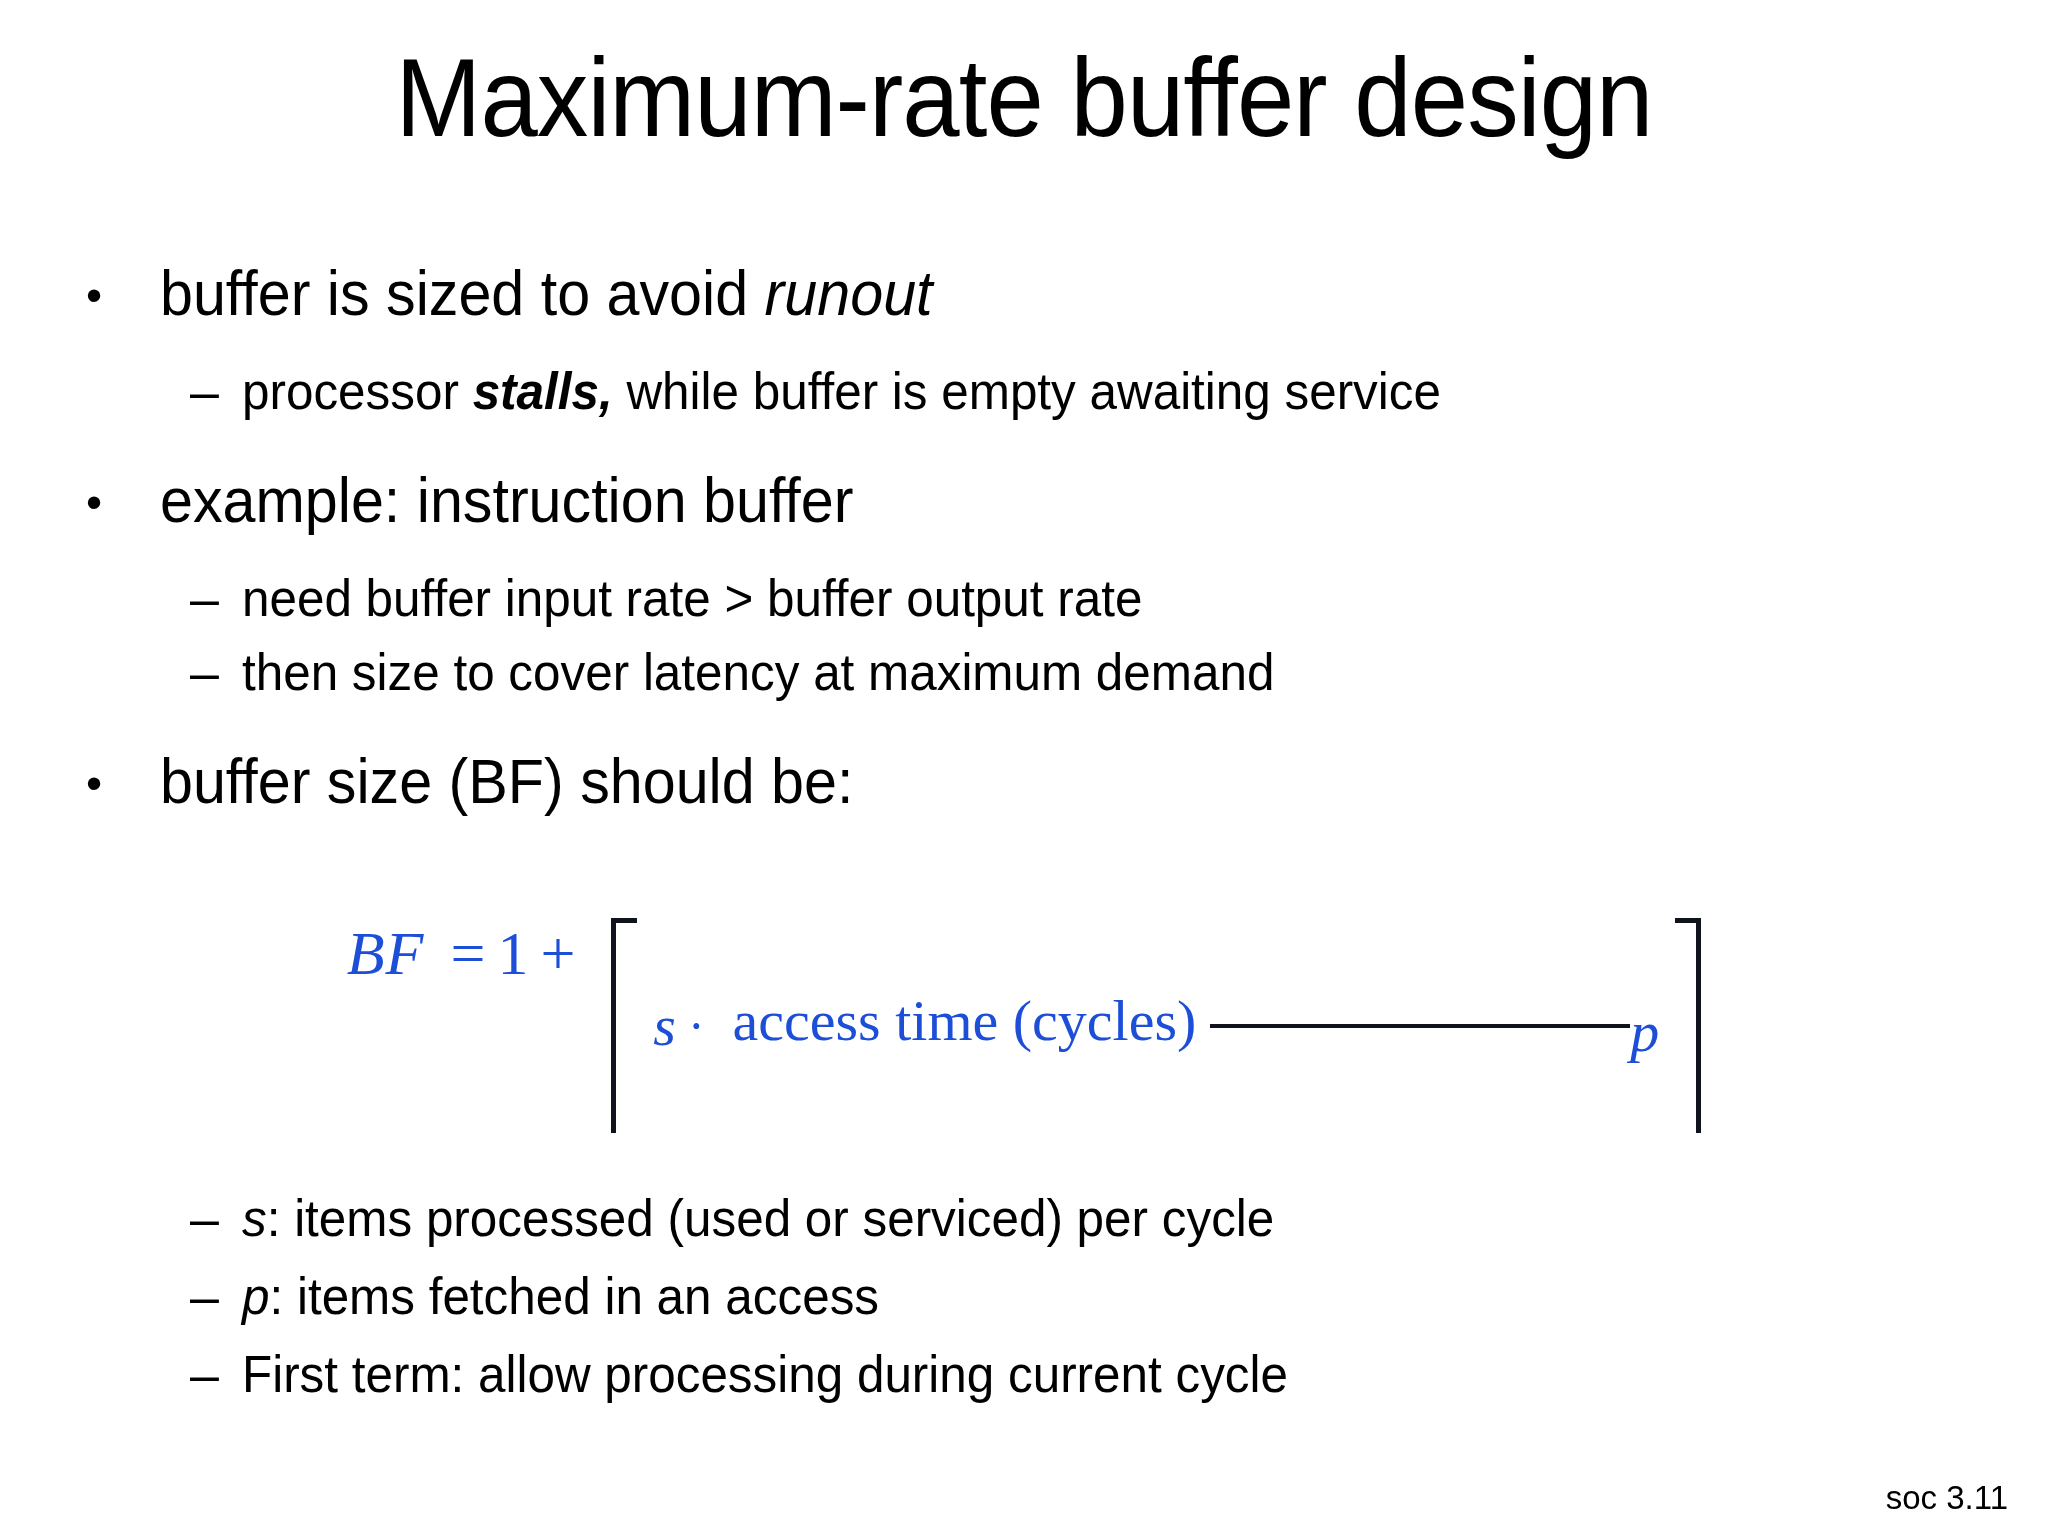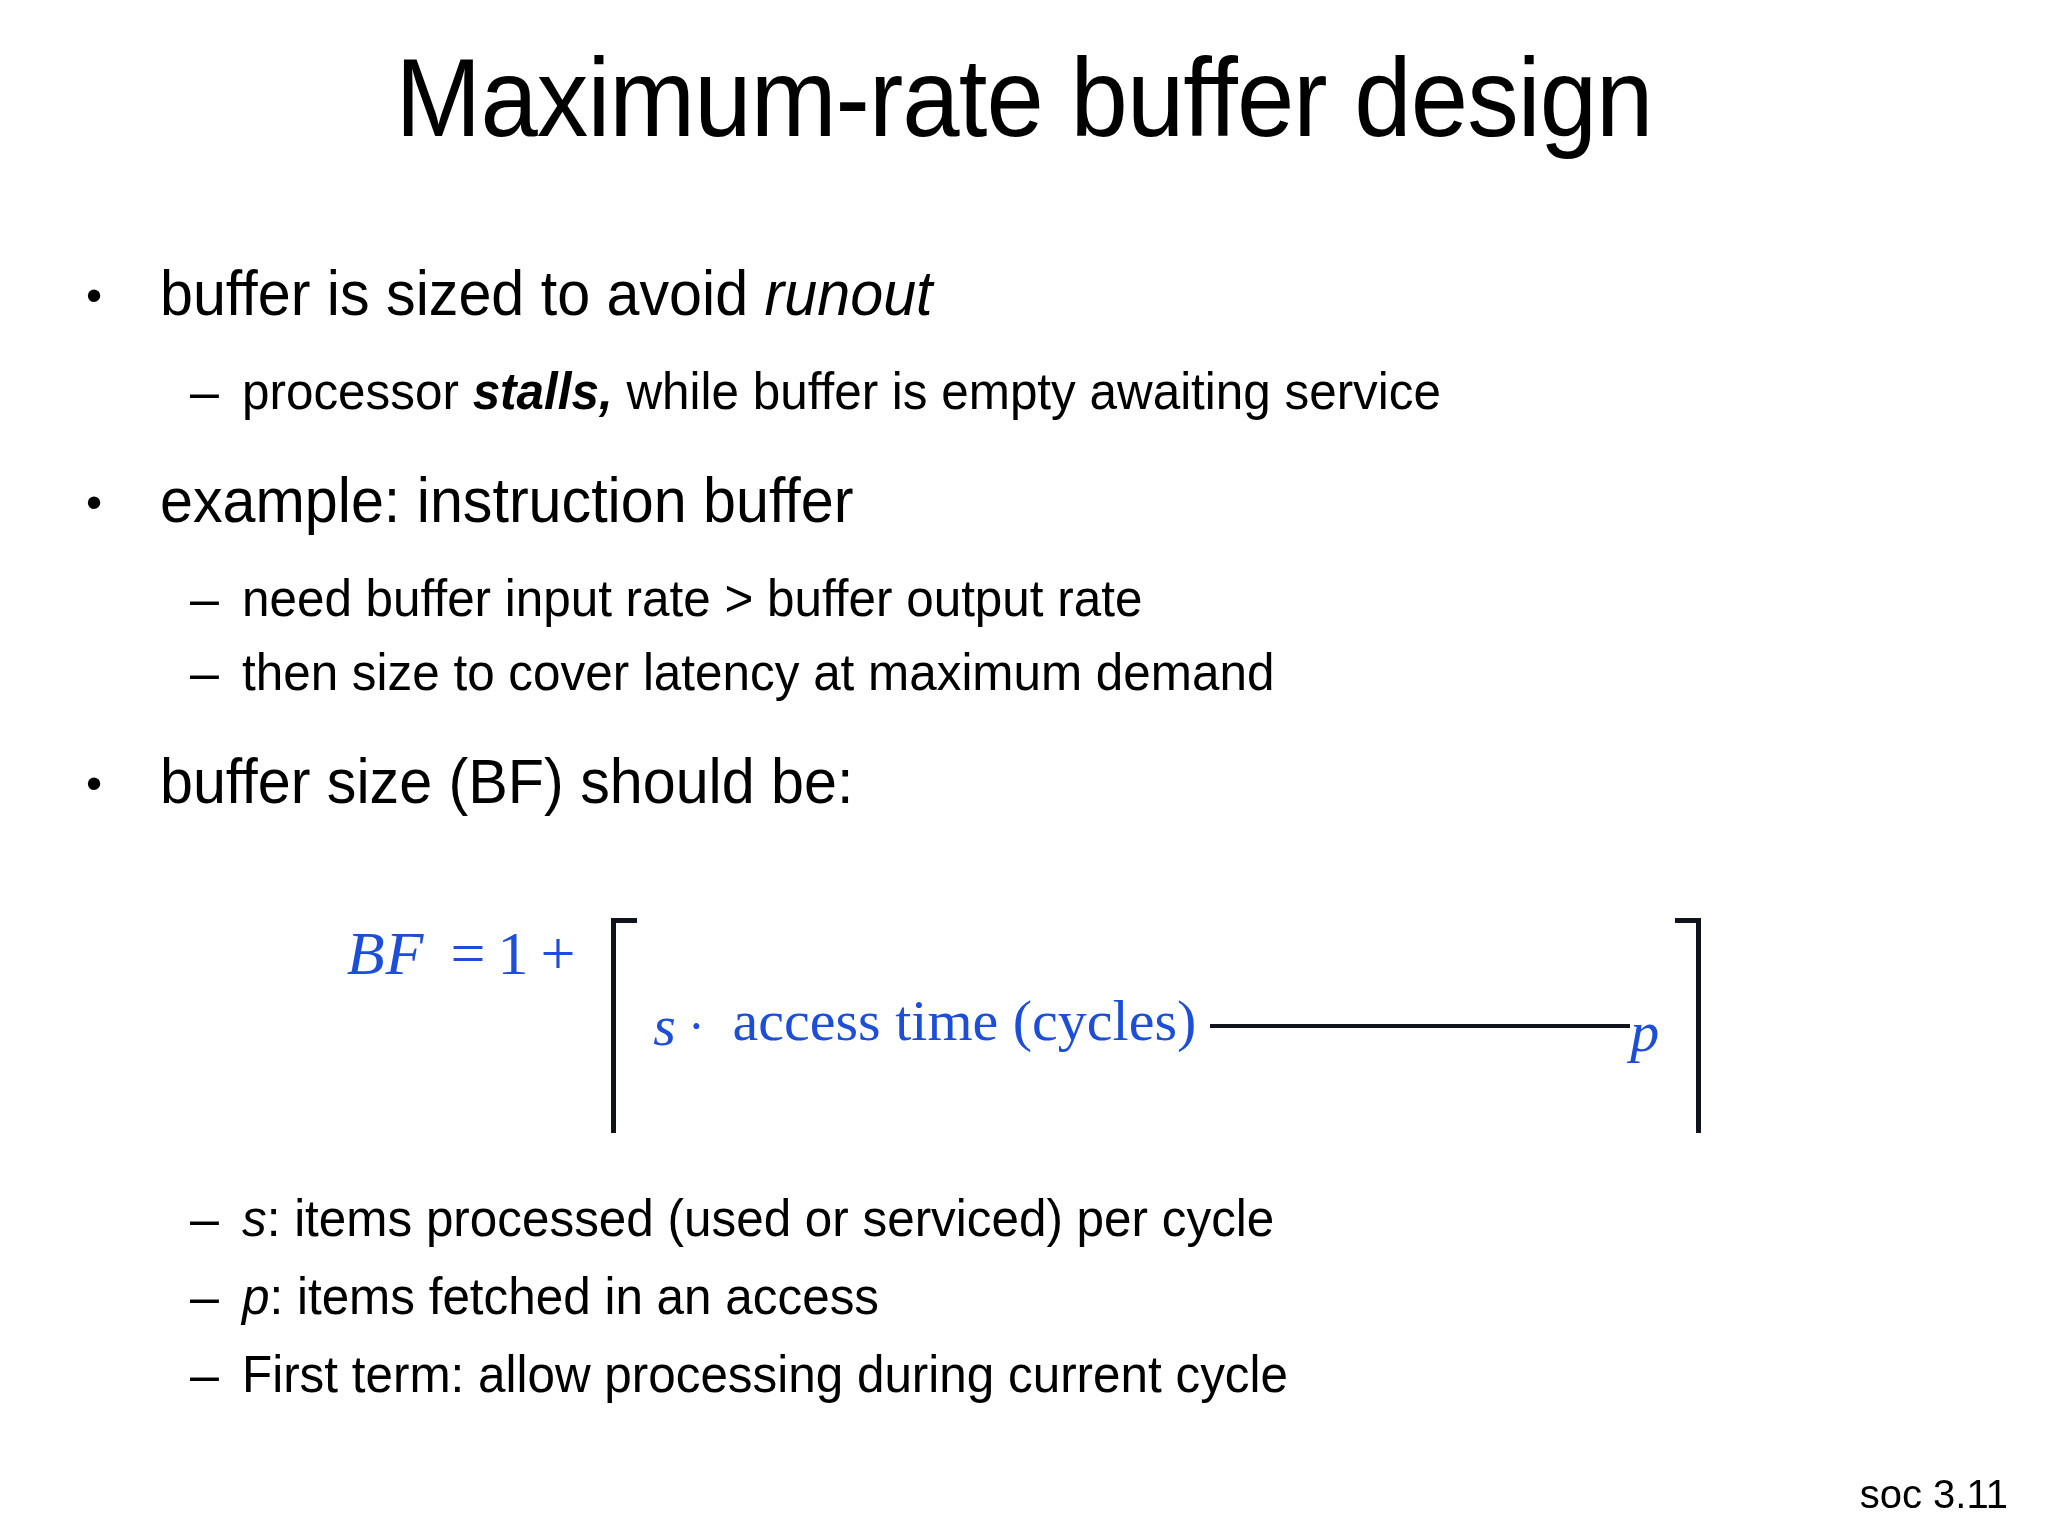--- a/index.html
+++ b/index.html
@@ -204,21 +204,21 @@
     left: 0;
     width: 2048px;
   }
   .lower-area .subbullet { margin-bottom: 26px; }
 
   
   .footer {
     position: absolute;
     right: 40px;
     bottom: 22px;
-    font-size: 40px;
+    font-size: 33px;
     font-weight: 400;
     line-height: 1;
     white-space: nowrap;
   }
 </style>
 </head>
 <body>
 
 <div class="slide">
 

